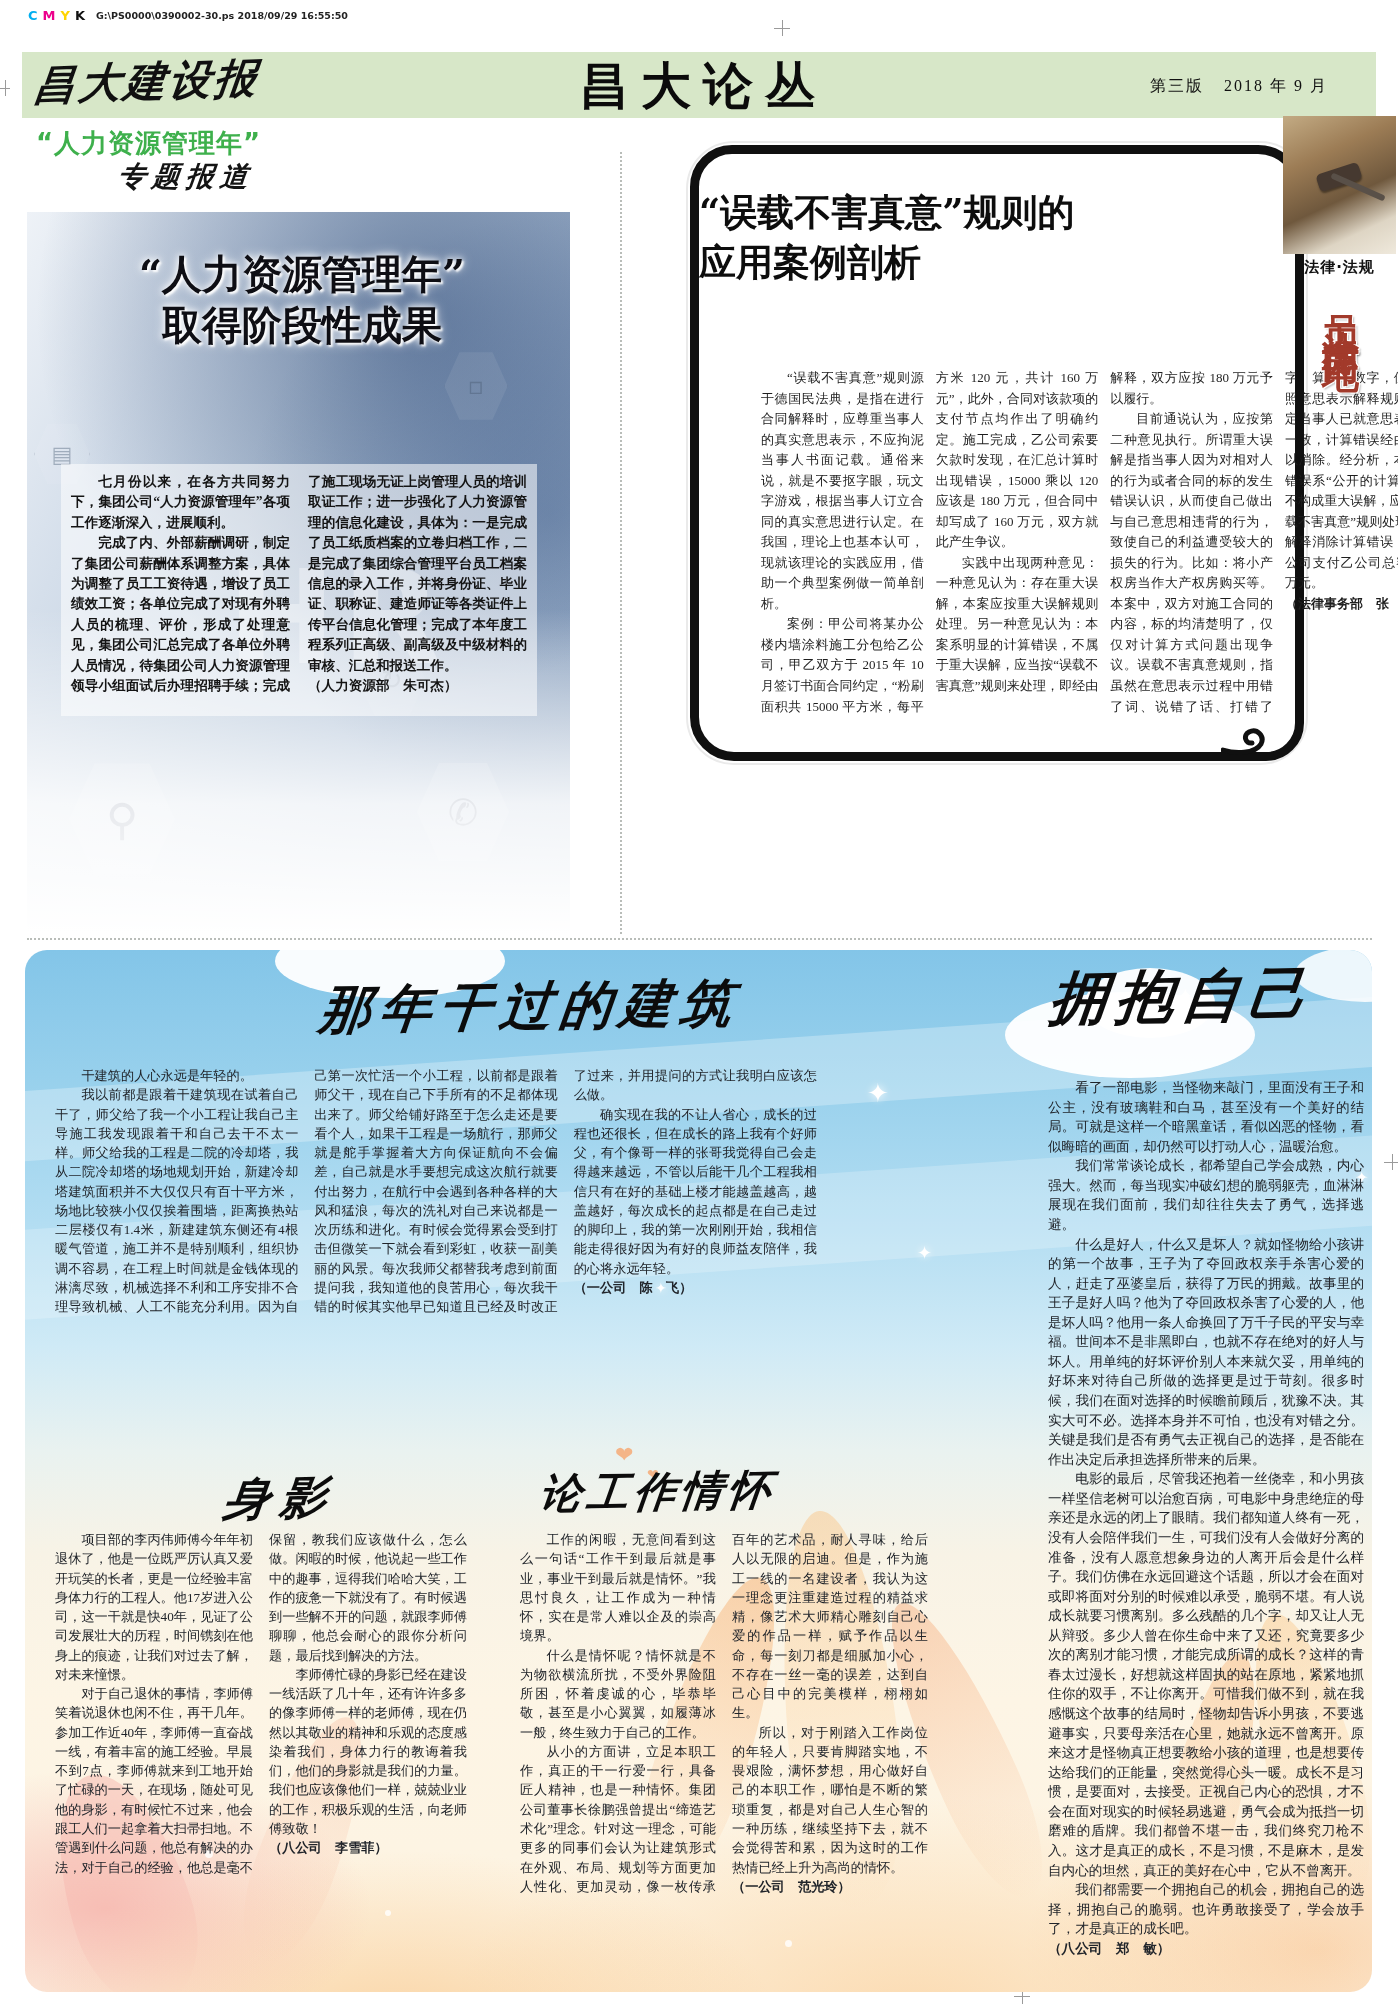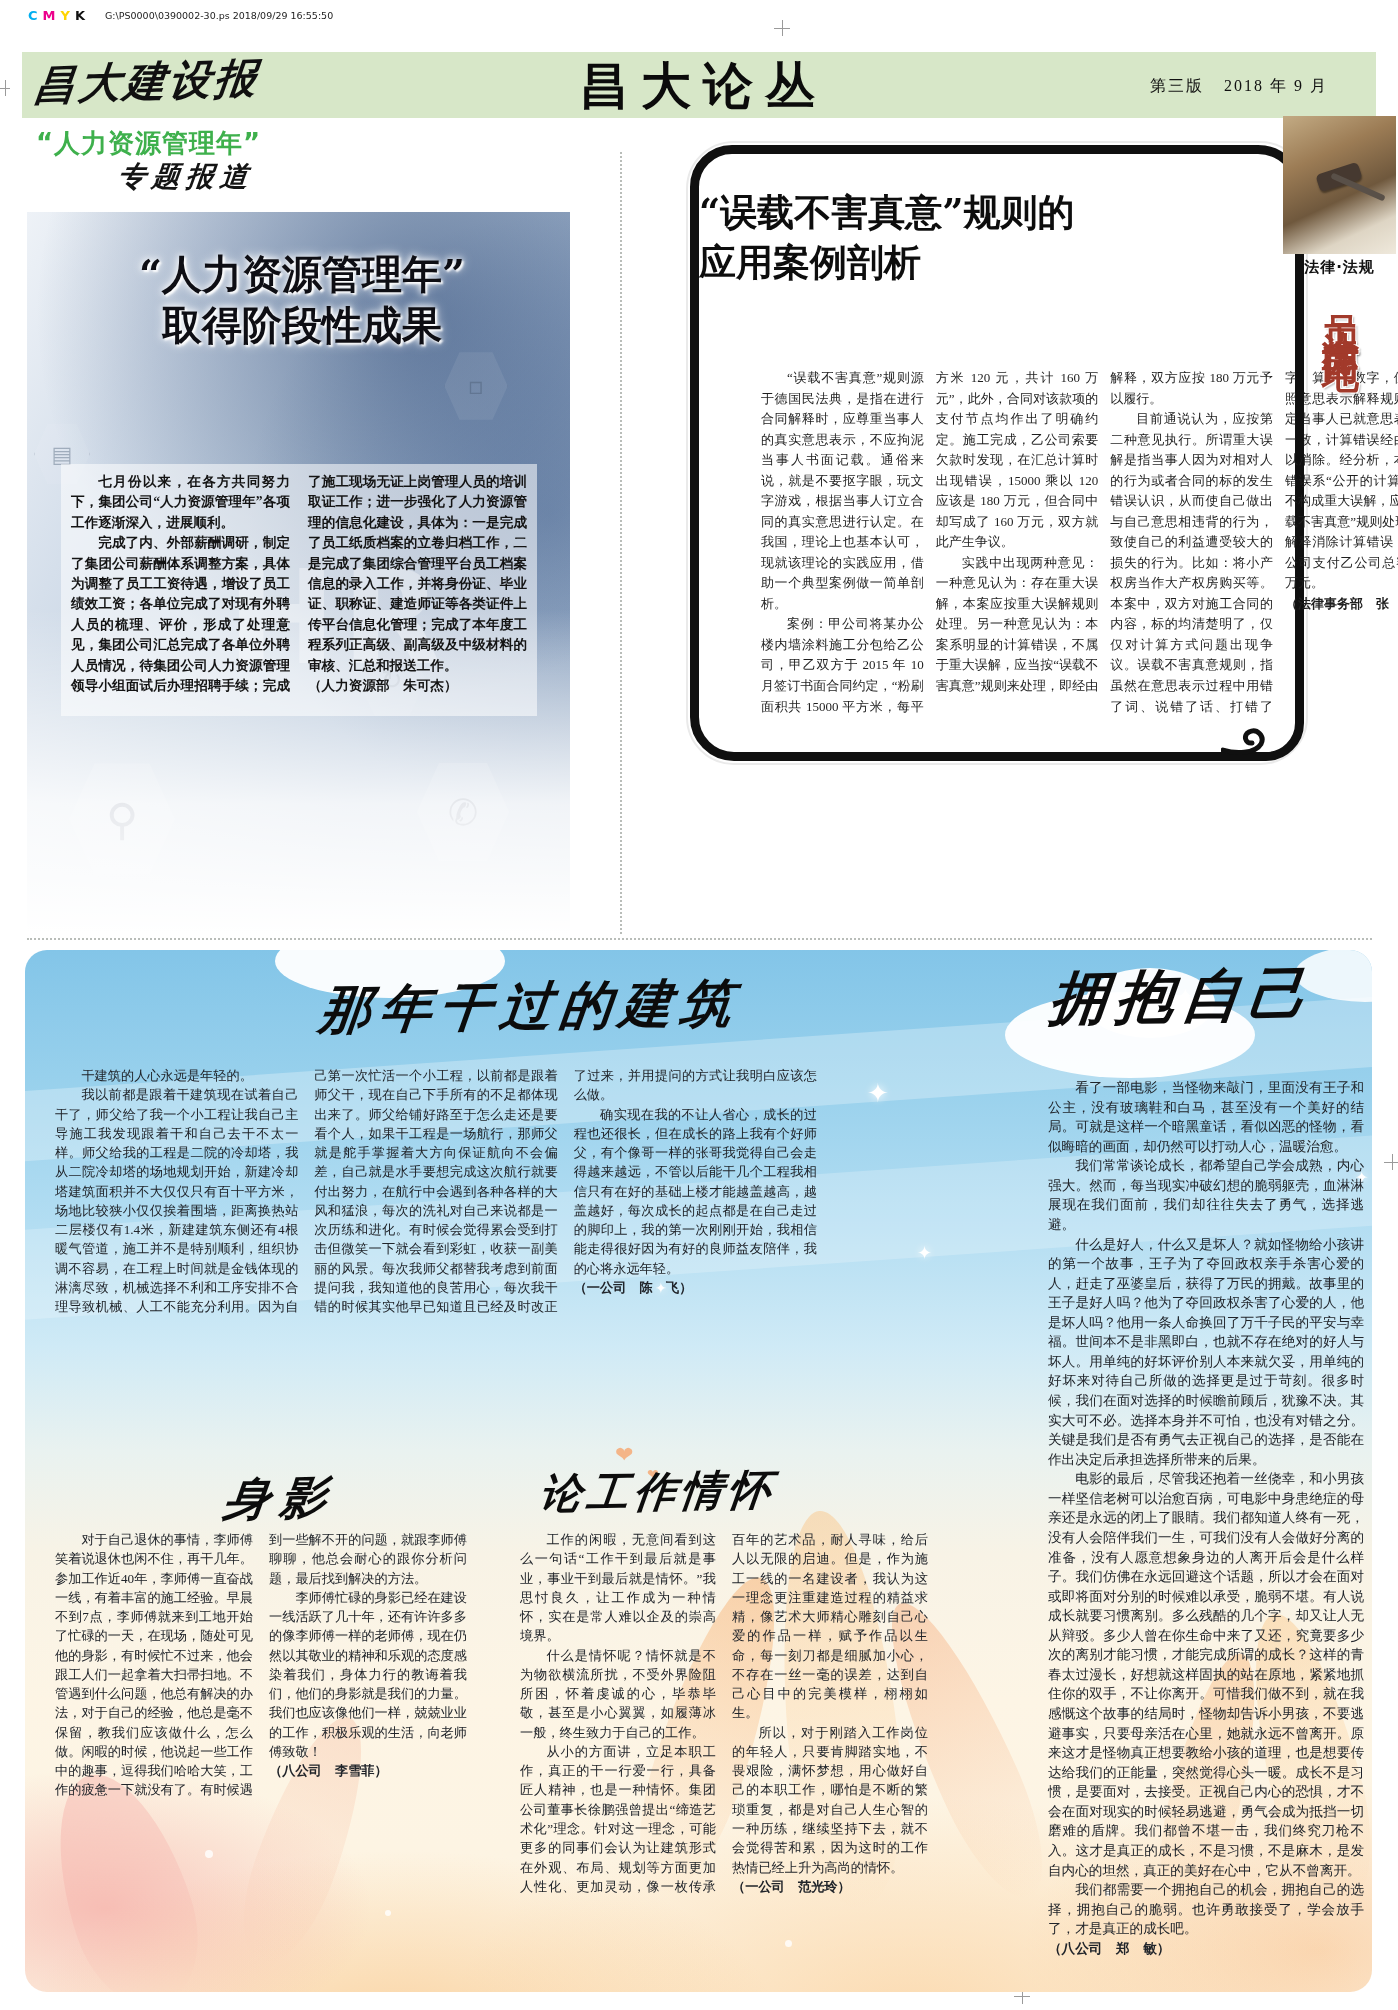--- a/index.html
+++ b/index.html
@@ -5,21 +5,21 @@
   * { margin:0; padding:0; box-sizing:border-box; }
   html,body { background:#fff; }
   .page { position:relative; width:1398px; height:2010px; background:#fff; overflow:hidden;
           font-family:"Liberation Serif","DejaVu Serif",serif; color:#1c1c1c; }
 
   
   .print-strip { position:absolute; left:28px; top:6px; height:18px; display:flex; align-items:center; gap:3px;
                  font-family:"DejaVu Sans",sans-serif; font-size:11px; font-weight:bold; }
   .cmyk { font-size:13px; font-weight:900; letter-spacing:0; margin-right:2px; }
   .cmyk.c{color:#00aeef;} .cmyk.m{color:#ec008c;} .cmyk.y{color:#ffd400;} .cmyk.k{color:#111;}
-  .fileinfo { font-size:9.5px; color:#222; font-weight:normal; margin-left:15px; letter-spacing:0; }
+  .fileinfo { font-size:9.5px; color:#222; font-weight:bold; margin-left:6px; letter-spacing:0; }
 
   
   .regmark { position:absolute; width:16px; height:16px; }
   .regmark::before, .regmark::after { content:""; position:absolute; background:#9a9a9a; }
   .regmark::before { left:50%; top:0; width:1px; height:100%; }
   .regmark::after { top:50%; left:0; height:1px; width:100%; }
 
   
   .masthead { position:absolute; left:22px; top:52px; width:1354px; height:66px; background:#d7e7c8; }
   .paper-name { position:absolute; left:12px; top:2px; font-size:42px; font-weight:bold; font-style:italic;
@@ -243,20 +243,21 @@
   <div class="essay e-embrace">
     <p>看了一部电影，当怪物来敲门，里面没有王子和公主，没有玻璃鞋和白马，甚至没有一个美好的结局。可就是这样一个暗黑童话，看似凶恶的怪物，看似晦暗的画面，却仍然可以打动人心，温暖治愈。</p>
     <p>我们常常谈论成长，都希望自己学会成熟，内心强大。然而，每当现实冲破幻想的脆弱躯壳，血淋淋展现在我们面前，我们却往往失去了勇气，选择逃避。</p>
     <p>什么是好人，什么又是坏人？就如怪物给小孩讲的第一个故事，王子为了夺回政权亲手杀害心爱的人，赶走了巫婆皇后，获得了万民的拥戴。故事里的王子是好人吗？他为了夺回政权杀害了心爱的人，他是坏人吗？他用一条人命换回了万千子民的平安与幸福。世间本不是非黑即白，也就不存在绝对的好人与坏人。用单纯的好坏评价别人本来就欠妥，用单纯的好坏来对待自己所做的选择更是过于苛刻。很多时候，我们在面对选择的时候瞻前顾后，犹豫不决。其实大可不必。选择本身并不可怕，也没有对错之分。关键是我们是否有勇气去正视自己的选择，是否能在作出决定后承担选择所带来的后果。</p>
     <p>电影的最后，尽管我还抱着一丝侥幸，和小男孩一样坚信老树可以治愈百病，可电影中身患绝症的母亲还是永远的闭上了眼睛。我们都知道人终有一死，没有人会陪伴我们一生，可我们没有人会做好分离的准备，没有人愿意想象身边的人离开后会是什么样子。我们仿佛在永远回避这个话题，所以才会在面对或即将面对分别的时候难以承受，脆弱不堪。有人说成长就要习惯离别。多么残酷的几个字，却又让人无从辩驳。多少人曾在你生命中来了又还，究竟要多少次的离别才能习惯，才能完成所谓的成长？这样的青春太过漫长，好想就这样固执的站在原地，紧紧地抓住你的双手，不让你离开。可惜我们做不到，就在我感慨这个故事的结局时，怪物却告诉小男孩，不要逃避事实，只要母亲活在心里，她就永远不曾离开。原来这才是怪物真正想要教给小孩的道理，也是想要传达给我们的正能量，突然觉得心头一暖。成长不是习惯，是要面对，去接受。正视自己内心的恐惧，才不会在面对现实的时候轻易逃避，勇气会成为抵挡一切磨难的盾牌。我们都曾不堪一击，我们终究刀枪不入。这才是真正的成长，不是习惯，不是麻木，是发自内心的坦然，真正的美好在心中，它从不曾离开。</p>
     <p>我们都需要一个拥抱自己的机会，拥抱自己的选择，拥抱自己的脆弱。也许勇敢接受了，学会放手了，才是真正的成长吧。</p>
     <p class="byline">（八公司　郑　敏）</p>
   </div>
 
   <div class="essay e-figure">
+    <p>项目部的李丙伟师傅今年年初退休了，他是一位既严厉认真又爱开玩笑的长者，更是一位经验丰富身体力行的工程人。他17岁进入公司，这一干就是快40年，见证了公司发展壮大的历程，时间镌刻在他身上的痕迹，让我们对过去了解，对未来憧憬。</p>
     <p>对于自己退休的事情，李师傅笑着说退休也闲不住，再干几年。参加工作近40年，李师傅一直奋战一线，有着丰富的施工经验。早晨不到7点，李师傅就来到工地开始了忙碌的一天，在现场，随处可见他的身影，有时候忙不过来，他会跟工人们一起拿着大扫帚扫地。不管遇到什么问题，他总有解决的办法，对于自己的经验，他总是毫不保留，教我们应该做什么，怎么做。闲暇的时候，他说起一些工作中的趣事，逗得我们哈哈大笑，工作的疲惫一下就没有了。有时候遇到一些解不开的问题，就跟李师傅聊聊，他总会耐心的跟你分析问题，最后找到解决的方法。</p>
     <p>李师傅忙碌的身影已经在建设一线活跃了几十年，还有许许多多的像李师傅一样的老师傅，现在仍然以其敬业的精神和乐观的态度感染着我们，身体力行的教诲着我们，他们的身影就是我们的力量。我们也应该像他们一样，兢兢业业的工作，积极乐观的生活，向老师傅致敬！</p>
     <p class="byline">（八公司　李雪菲）</p>
   </div>
 
   <div class="essay e-sentiment">
     <p>工作的闲暇，无意间看到这么一句话“工作干到最后就是事业，事业干到最后就是情怀。”我思忖良久，让工作成为一种情怀，实在是常人难以企及的崇高境界。</p>
     <p>什么是情怀呢？情怀就是不为物欲横流所扰，不受外界险阻所困，怀着虔诚的心，毕恭毕敬，甚至是小心翼翼，如履薄冰一般，终生致力于自己的工作。</p>
     <p>从小的方面讲，立足本职工作，真正的干一行爱一行，具备匠人精神，也是一种情怀。集团公司董事长徐鹏强曾提出“缔造艺术化”理念。针对这一理念，可能更多的同事们会认为让建筑形式在外观、布局、规划等方面更加人性化、更加灵动，像一枚传承百年的艺术品，耐人寻味，给后人以无限的启迪。但是，作为施工一线的一名建设者，我认为这一理念更注重建造过程的精益求精，像艺术大师精心雕刻自己心爱的作品一样，赋予作品以生命，每一刻刀都是细腻加小心，不存在一丝一毫的误差，达到自己心目中的完美模样，栩栩如生。</p>
     <p>所以，对于刚踏入工作岗位的年轻人，只要肯脚踏实地，不畏艰险，满怀梦想，用心做好自己的本职工作，哪怕是不断的繁琐重复，都是对自己人生心智的一种历练，继续坚持下去，就不会觉得苦和累，因为这时的工作热情已经上升为高尚的情怀。</p>

